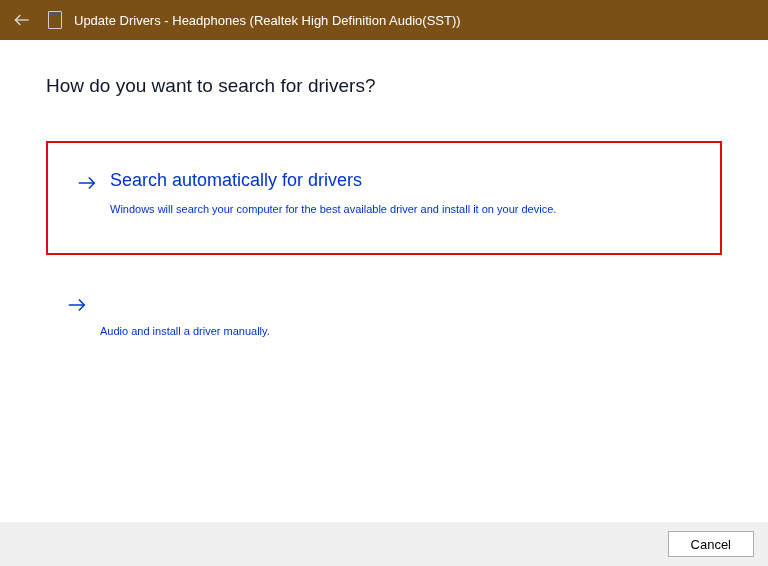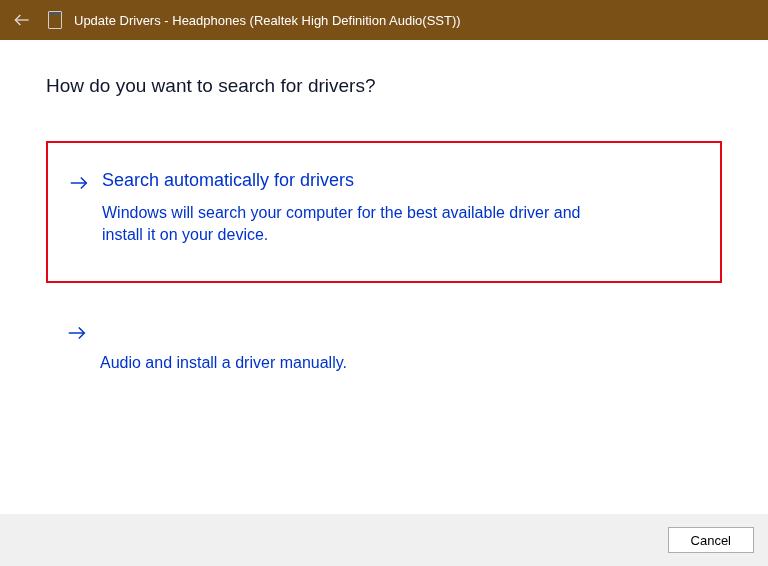--- a/index.html
+++ b/index.html
@@ -51,54 +51,54 @@
       margin-bottom: 44px;
     }
     .option {
       padding: 18px 20px 24px 20px;
       margin-bottom: 28px;
       cursor: pointer;
       position: relative;
     }
     .option.highlighted {
       border: 2px solid #e30613;
-      padding: 26px 20px 36px 20px;
+      padding: 26px 20px 36px 28px;
       margin-bottom: 18px;
     }
     .option-row {
       display: flex;
       align-items: flex-start;
       gap: 12px;
     }
     .arrow-icon {
       flex-shrink: 0;
       margin-top: 3px;
     }
     .arrow-icon svg { stroke: #0033cc; }
     .option-title {
       color: #0033cc;
       font-size: 18px;
       font-weight: 400;
       line-height: 1.3;
     }
     .option-desc {
       color: #0033cc;
-      font-size: 16px;
+      font-size: 11px;
       font-weight: 400;
       margin-top: 4px;
       margin-left: 34px;
       line-height: 1.35;
       max-width: 520px;
     }
     .footer {
       position: absolute;
       bottom: 0;
       left: 0;
       right: 0;
-      height: 52px;
+      height: 44px;
       background: #f0f0f0;
       display: flex;
       align-items: center;
       justify-content: flex-end;
       padding: 12px 14px;
       margin-top: 18px;
     }
     .cancel-btn {
       background: #ffffff;
       border: 1px solid #adadad;

